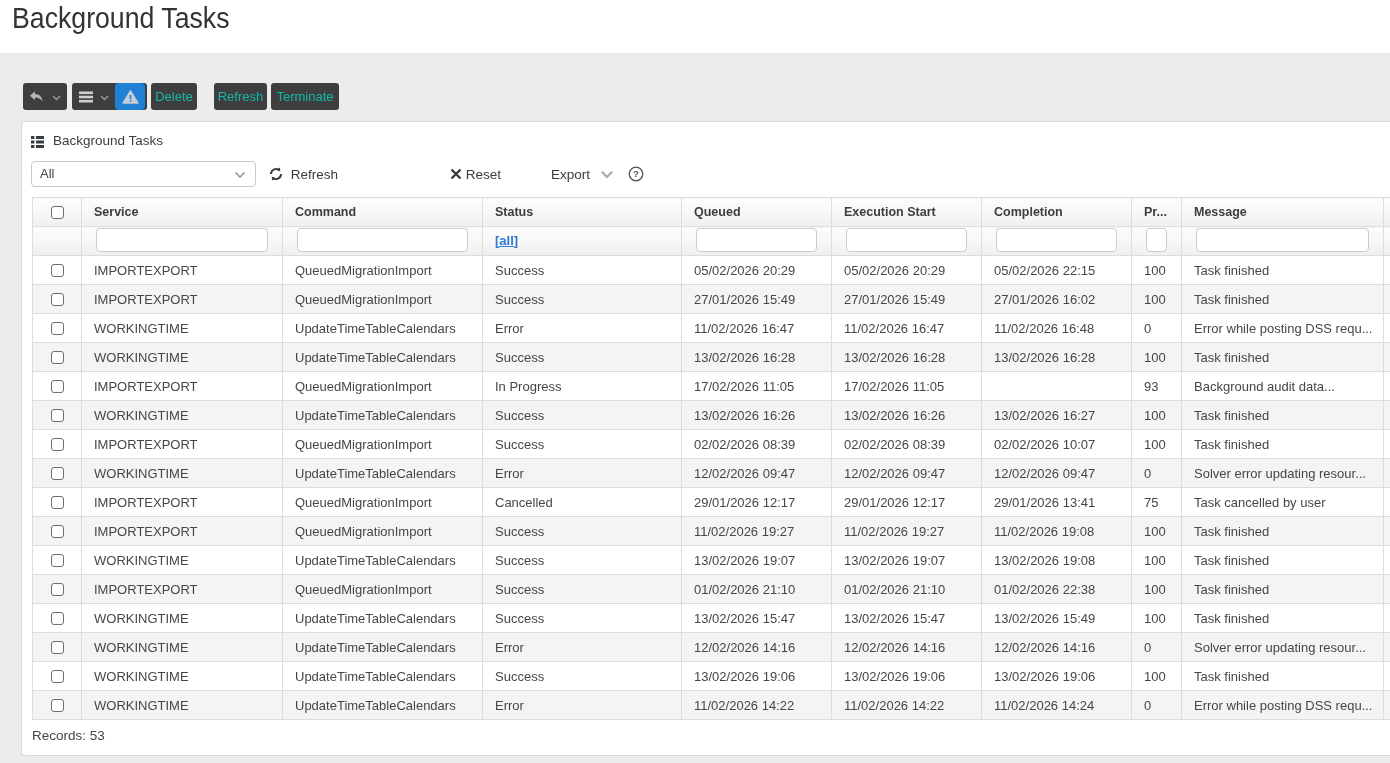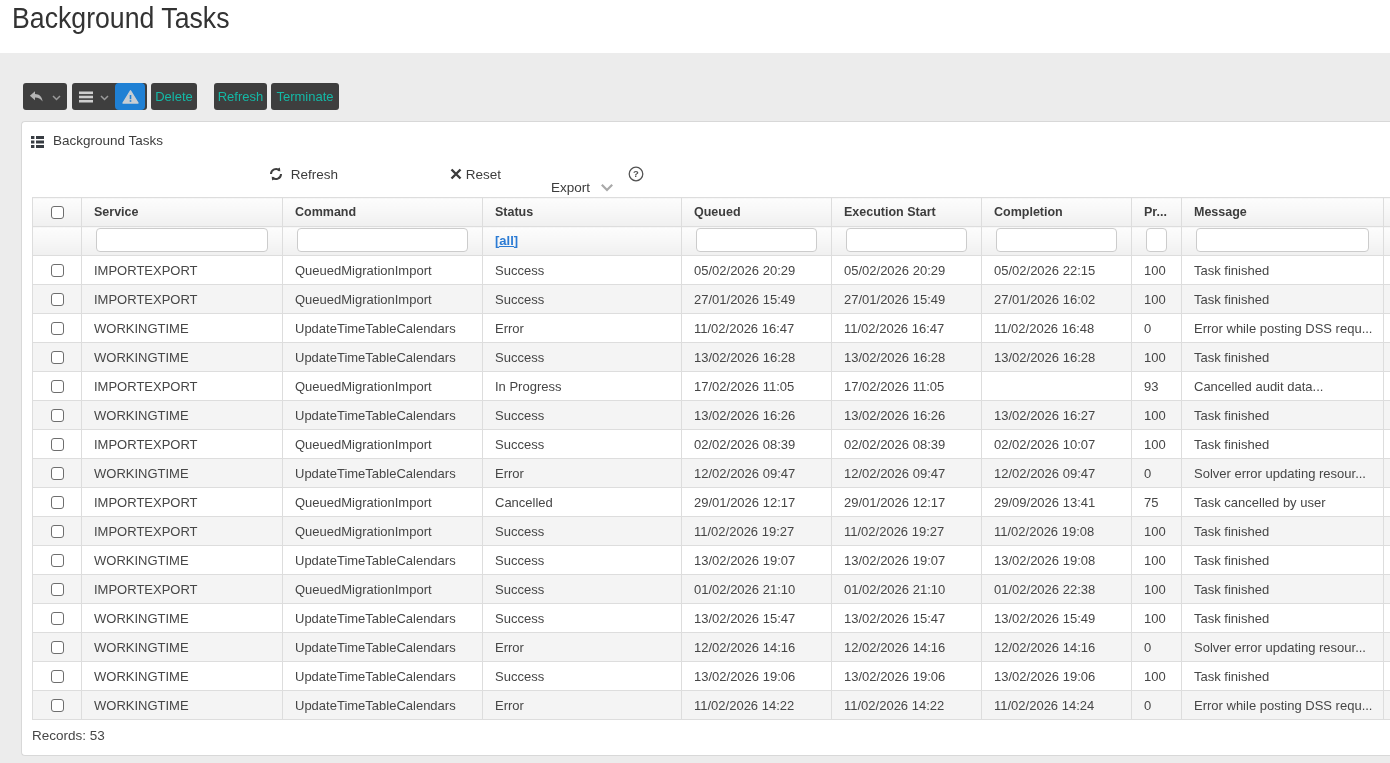--- a/index.html
+++ b/index.html
@@ -85,20 +85,26 @@
           <rect x="5" y="0" width="8" height="3"></rect>
           <rect x="0" y="4.5" width="3.4" height="3"></rect>
           <rect x="5" y="4.5" width="8" height="3"></rect>
           <rect x="0" y="9" width="3.4" height="3"></rect>
           <rect x="5" y="9" width="8" height="3"></rect>
         </g>
       </svg>
     <span class="lbl">Background Tasks</span>
   </div>
 
+  <div class="select">
+    <span class="val">All</span>
+    <svg width="12" height="8" viewBox="0 0 12 8">
+        <path d="M1.5 1.5 L6 6 L10.5 1.5" stroke="#999" stroke-width="1.7" fill="none"></path>
+      </svg>
+  </div>
 
   <div class="ctl" style="left:247px; top:45px;">
     <svg width="14" height="14" viewBox="0 0 14 14" style="vertical-align:-2px">
       <path d="M12 7a5 5 0 0 1-8.6 3.5" fill="none" stroke="#3e3e3e" stroke-width="2"></path>
       <path d="M2 7a5 5 0 0 1 8.6-3.5" fill="none" stroke="#3e3e3e" stroke-width="2"></path>
       <path d="M3.2 13.6 L2.7 9.4 L6.6 11.3 Z" fill="#3e3e3e"></path>
       <path d="M10.8 0.4 L11.3 4.6 L7.4 2.7 Z" fill="#3e3e3e"></path>
     </svg>
     <span style="margin-left:4px">Refresh</span>
   </div>
@@ -108,21 +114,21 @@
       <path d="M7.5 2.3 L7.5 11.5" stroke="#3e3e3e" stroke-width="1.3"></path>
     </svg>
     <span style="margin-left:4px">Columns</span>
   </div>
   <div class="ctl" style="left:428px; top:45px;">
     <svg width="12" height="12" viewBox="0 0 12 12" style="vertical-align:-1px">
       <path d="M1.5 1.5 L10.5 10.5 M10.5 1.5 L1.5 10.5" stroke="#3b3b3b" stroke-width="2.4"></path>
     </svg>
     <span style="margin-left:0">Reset</span>
   </div>
-  <div class="ctl" style="left:529px; top:58px;">
+  <div class="ctl" style="left:529px; top:45px;">
     <span>Export</span>
     <svg width="14" height="9" viewBox="0 0 14 9" style="margin-left:6px">
         <path d="M1.8 1.8 L7 7 L12.2 1.8" stroke="#a9a9a9" stroke-width="2.2" fill="none"></path>
       </svg>
   </div>
   <div class="ctl" style="left:606px; top:44px;">
     <svg width="16" height="16" viewBox="0 0 16 16">
       <circle cx="8" cy="8" r="6.8" fill="none" stroke="#525252" stroke-width="1.25"></circle>
       <text x="8" y="11.3" text-anchor="middle" font-size="9.5" font-weight="bold" fill="#525252">?</text>
     </svg>
@@ -242,21 +248,21 @@
           <td class="ck">
             <div class="cb"></div>
           </td>
           <td>IMPORTEXPORT</td>
           <td>QueuedMigrationImport</td>
           <td>In Progress</td>
           <td>17/02/2026 11:05</td>
           <td>17/02/2026 11:05</td>
           <td></td>
           <td>93</td>
-          <td>Cancelled audit data...</td>
+          <td>Background audit data...</td>
           <td></td>
         </tr>
     <tr class="even">
           <td class="ck">
             <div class="cb"></div>
           </td>
           <td>WORKINGTIME</td>
           <td>UpdateTimeTableCalendars</td>
           <td>Success</td>
           <td>13/02/2026 16:26</td>
@@ -296,21 +302,21 @@
         </tr>
     <tr class="odd">
           <td class="ck">
             <div class="cb"></div>
           </td>
           <td>IMPORTEXPORT</td>
           <td>QueuedMigrationImport</td>
           <td>Cancelled</td>
           <td>29/01/2026 12:17</td>
           <td>29/01/2026 12:17</td>
-          <td>29/09/2026 13:41</td>
+          <td>29/01/2026 13:41</td>
           <td>75</td>
           <td>Task cancelled by user</td>
           <td></td>
         </tr>
     <tr class="even">
           <td class="ck">
             <div class="cb"></div>
           </td>
           <td>IMPORTEXPORT</td>
           <td>QueuedMigrationImport</td>

